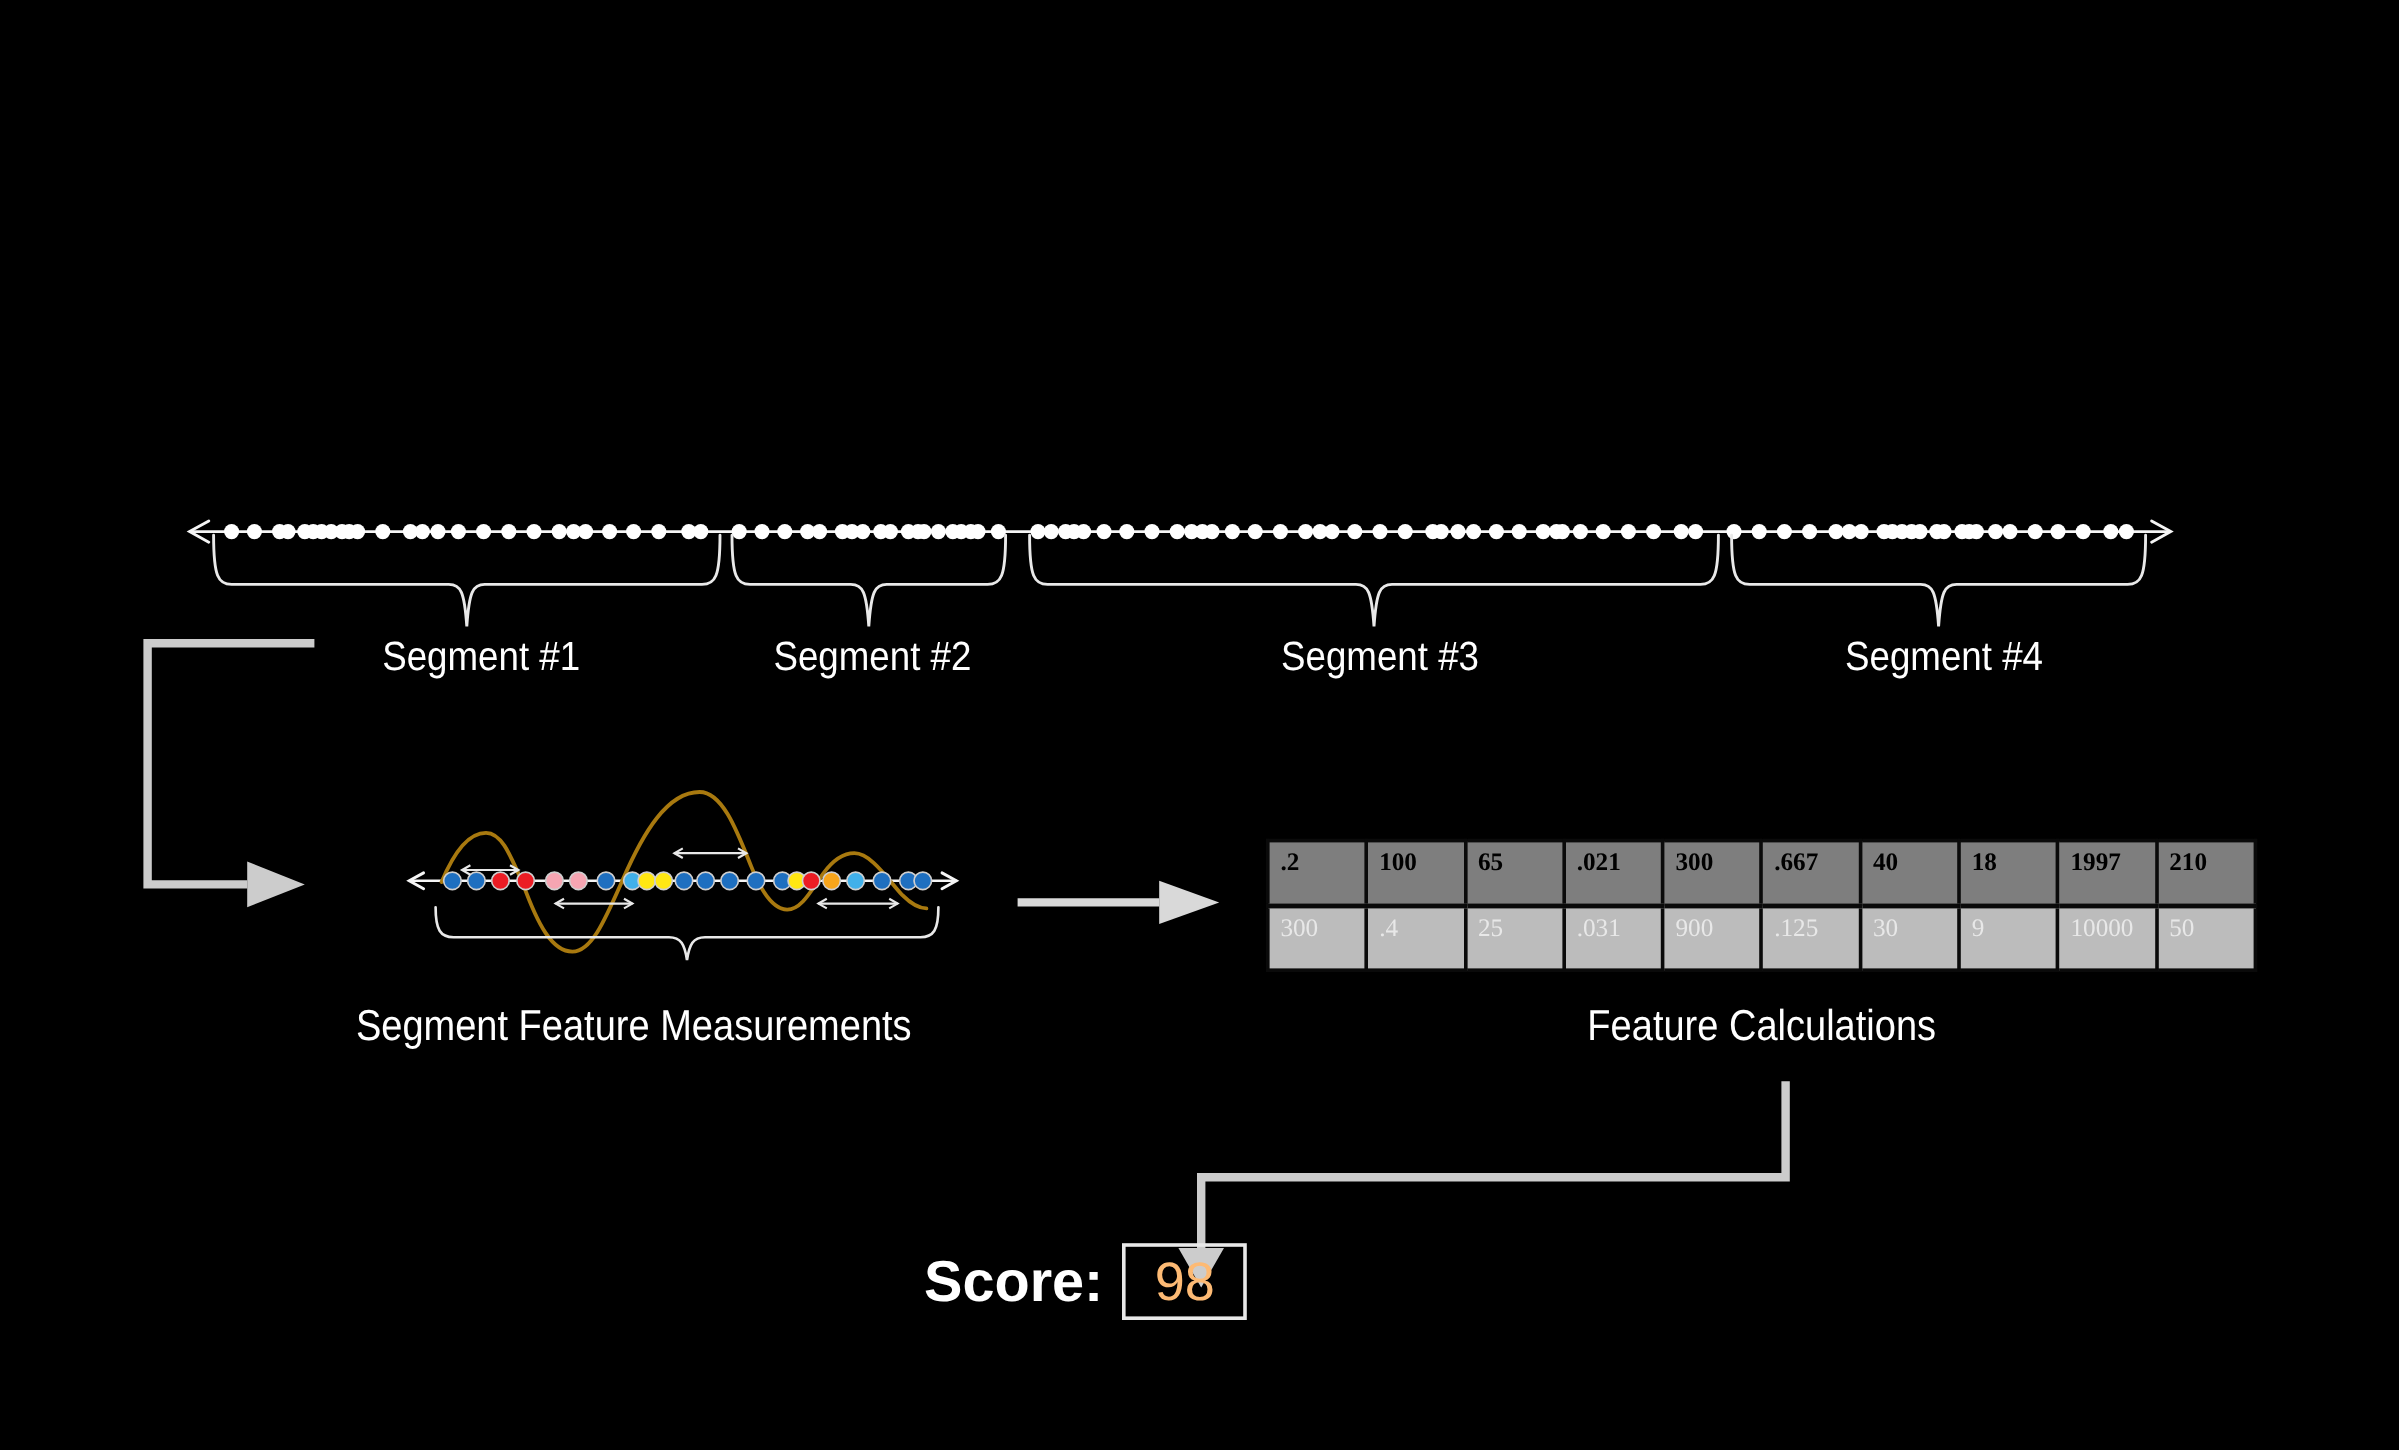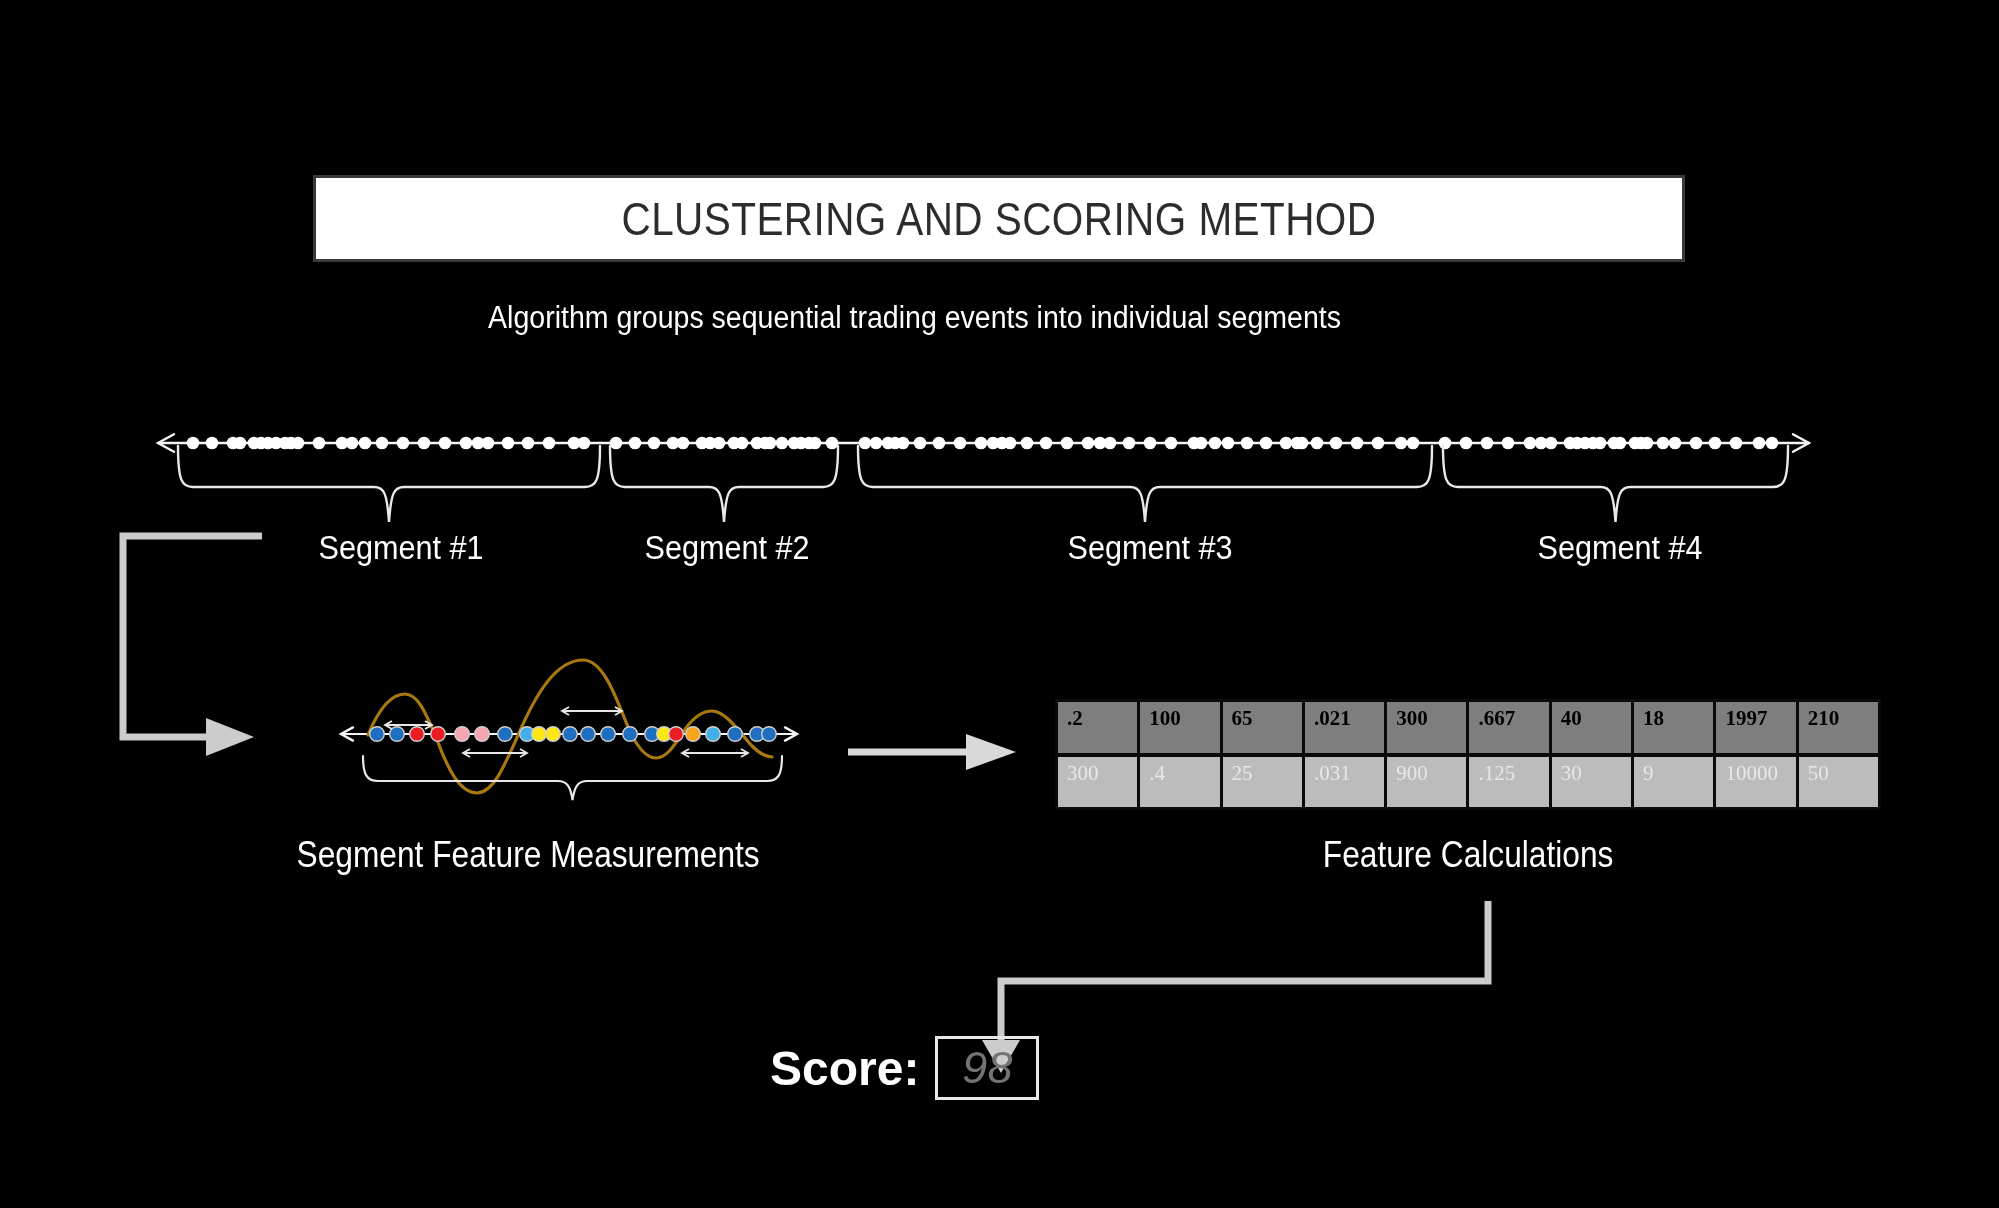--- a/index.html
+++ b/index.html
@@ -33,21 +33,21 @@
   #feature-table td{width:82px;height:54px;box-sizing:border-box;border:3px solid #0a0a0a;
                     vertical-align:top;padding:4px 0 0 9px;font-family:"Liberation Serif",serif;font-size:21px;}
   #feature-table tr.row-header td{background:#7e7e7e;color:#000;font-weight:bold;}
   #feature-table tr.row-values td{background:#bcbcbc;color:#e8e8e8;border-top-width:4px;}
 
   
   #score-row{left:770px;top:1036px;display:flex;align-items:center;gap:16px;}
   #score-label{color:#fff;font-size:48px;font-weight:bold;white-space:nowrap;}
   #score-box{width:104px;height:64px;border:3px solid #e8e8e8;box-sizing:border-box;
              display:flex;align-items:center;justify-content:center;}
-  #score-value{color:#737373;font-size:45px;font-style:italic;}
+  #score-value{color:#fdba74;font-size:45px;}
 </style>
 </head>
 <body>
 
 <div id="stage">
 
   <svg id="diagram-svg" width="1999" height="1208" viewBox="0 0 1999 1208">
       <line x1="158" y1="443" x2="1809" y2="443" stroke="#f5f5f5" stroke-width="2.4"></line>
       <polyline points="174,434.2 158,443 174,451.8" fill="none" stroke="#f5f5f5" stroke-width="2.4" stroke-linecap="round"></polyline>
       <polyline points="1793,434.2 1809,443 1793,451.8" fill="none" stroke="#f5f5f5" stroke-width="2.4" stroke-linecap="round"></polyline>
@@ -201,27 +201,21 @@
       <line x1="682" y1="753" x2="748" y2="753" stroke="#e8e8e8" stroke-width="1.8"></line>
       <polyline points="689,749 682,753 689,757" fill="none" stroke="#e8e8e8" stroke-width="1.8"></polyline>
       <polyline points="741,749 748,753 741,757" fill="none" stroke="#e8e8e8" stroke-width="1.8"></polyline>
       <path d="M 363 756 C 363 775 367 781 378 781 L 557.5 781 C 567.5 781 570.5 787 572.5 800 C 574.5 787 577.5 781 587.5 781 L 767 781 C 778 781 782 775 782 756" fill="none" stroke="#e9e9e9" stroke-width="2.2" stroke-linecap="round"></path>
       <line x1="848" y1="752" x2="966" y2="752" stroke="#d9d9d9" stroke-width="7"></line>
       <polygon points="966,734 966,770 1016,752" fill="#d9d9d9"></polygon>
       <path d="M 1488 901 L 1488 981 L 1001 981 L 1001 1040" fill="none" stroke="#cccccc" stroke-width="7"></path>
       <polygon points="982,1040 1020,1040 1001,1073" fill="#cccccc"></polygon>
     </svg>
 
-  <div class="overlay" id="title-box">
-    <span id="title-text">CLUSTERING AND SCORING METHOD</span>
-  </div>
-
-  <div class="overlay" id="subtitle">
-    <span>Algorithm groups sequential trading events into individual segments</span>
-  </div>
+
 
   <div id="segment-labels">
       <div class="segment-label" style="left: 401px;">Segment #1</div>
       <div class="segment-label" style="left: 727px;">Segment #2</div>
       <div class="segment-label" style="left: 1150px;">Segment #3</div>
       <div class="segment-label" style="left: 1620px;">Segment #4</div>
     </div>
 
   <div class="overlay caption" id="caption-calculations">
     <span>Feature Calculations</span>

